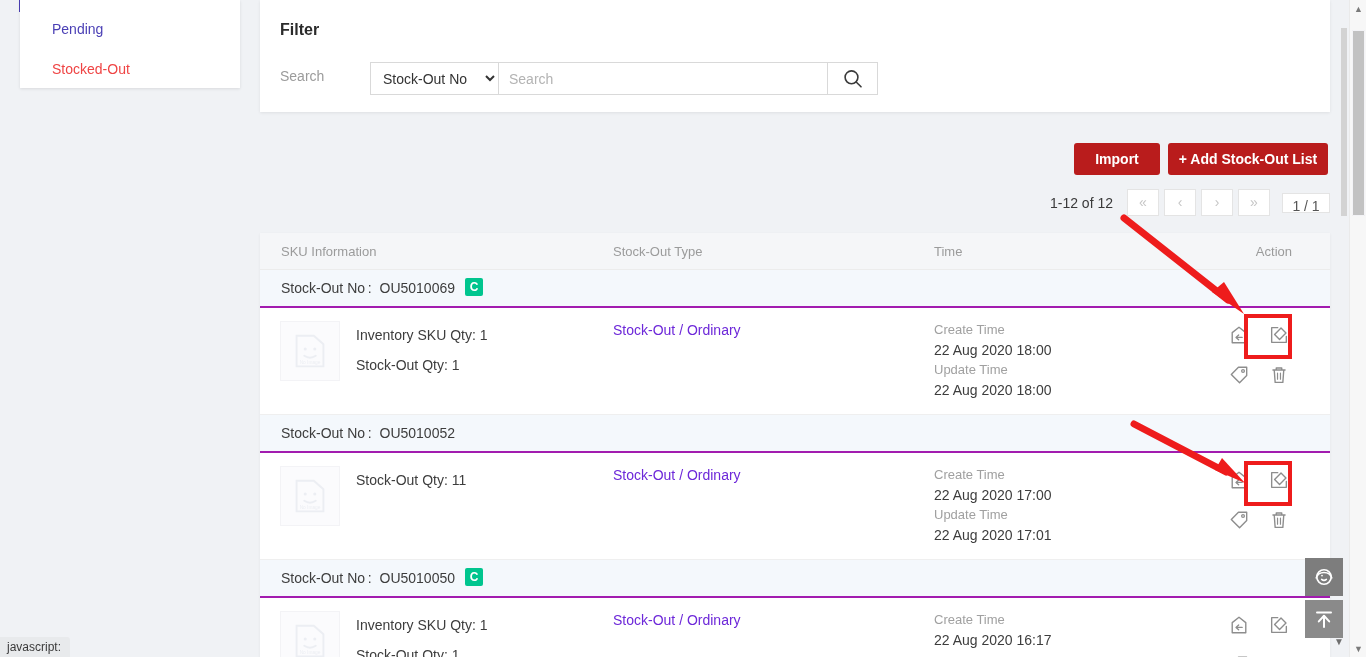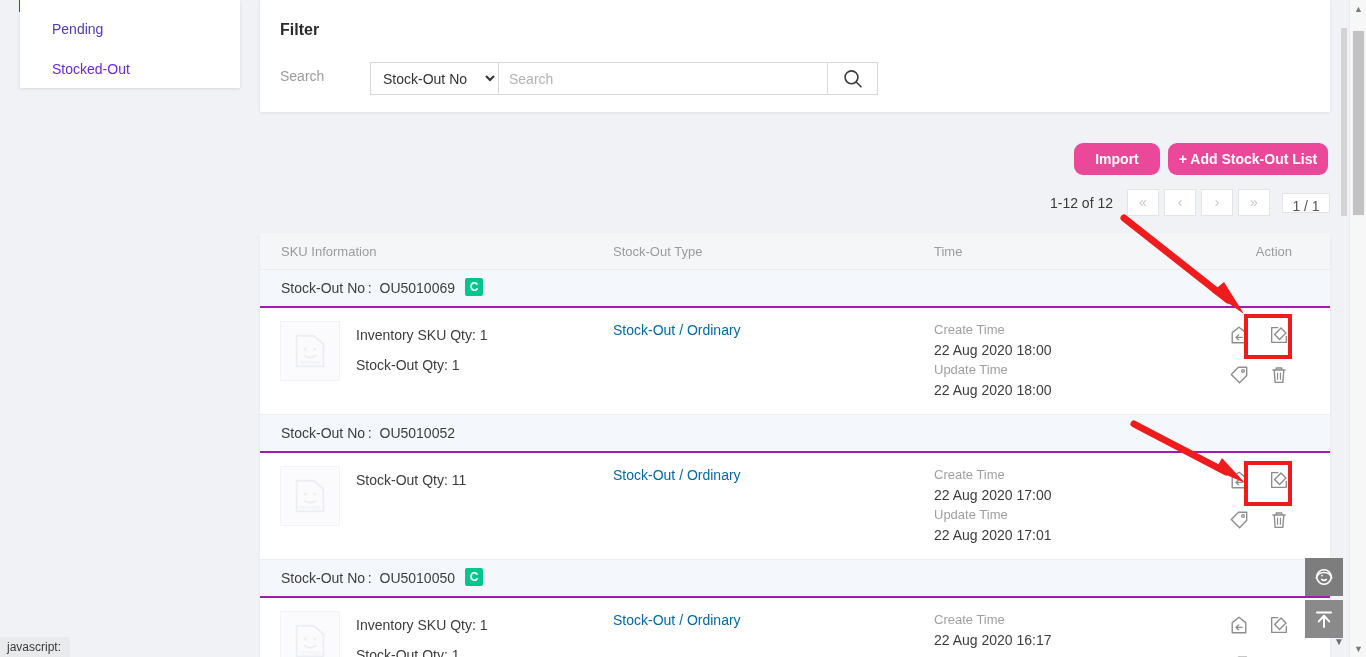--- a/index.html
+++ b/index.html
@@ -21,21 +21,21 @@
   }
   .sidebar-accent {
     position: absolute; left: 19px; top: 0; width: 4px; height: 12px;
     background: #4a3fb5;
   }
   .side-item {
     position: absolute; left: 32px; width: 180px; height: 22px;
     font-size: 14px; line-height: 22px; cursor: pointer;
   }
   .side-item.active { color: #4a3fb5; top: 18px; }
-  .side-item.normal { color: #6d28d9; top: 58px; }
+  .side-item.normal { color: #ef4444; top: 58px; }
 
   
   .filter-card {
     position: absolute; left: 260px; top: 0; width: 1070px; height: 112px;
     background: #fff;
     box-shadow: 0 1px 3px rgba(0,0,0,0.08);
   }
   .filter-title {
     position: absolute; left: 20px; top: 21px;
     font-size: 16px; font-weight: bold; color: #2b2b2b;
@@ -64,22 +64,22 @@
   .search-btn {
     width: 50px; height: 31px; background: #fff;
     border: none; border-left: 1px solid #d9d9d9;
     display: flex; align-items: center; justify-content: center;
     cursor: pointer;
   }
 
   
   .btn {
     position: absolute; height: 32px;
-    background: #ec4899; color: #fff;
-    border: none; border-radius: 9px;
+    background: #b91c1c; color: #fff;
+    border: none; border-radius: 3px;
     font-family: "Liberation Sans", sans-serif;
     font-size: 14px; font-weight: bold;
     cursor: pointer;
     display: flex; align-items: center; justify-content: center;
   }
   #btn-import { left: 1074px; top: 143px; width: 86px; }
   #btn-add { left: 1168px; top: 143px; width: 160px; }
 
   
   .pager { position: absolute; right: 36px; top: 189px; display: flex; align-items: center; }
@@ -131,21 +131,21 @@
   }
   .group-body { position: relative; height: 106px; background: #fff; }
   .thumb {
     position: absolute; left: 20px; top: 13px;
     width: 60px; height: 60px;
     background: #fbfbfd; border: 1px solid #f3f3f6;
     display: flex; align-items: center; justify-content: center;
   }
   .cell-sku { position: absolute; left: 96px; top: 12px; }
   .cell-sku div { font-size: 14px; color: #3d3d3d; line-height: 30px; }
-  .cell-type { position: absolute; left: 353px; top: 14px; font-size: 14px; color: #0369a1; }
+  .cell-type { position: absolute; left: 353px; top: 14px; font-size: 14px; color: #6d28d9; }
   .cell-time { position: absolute; left: 674px; top: 12px; width: 250px; }
   .t-label { font-size: 13px; color: #a0a0a0; line-height: 20px; }
   .t-value { font-size: 14px; color: #3d3d3d; line-height: 20px; }
   .cell-act {
     position: absolute; right: 36px; top: 10px;
     width: 66px; height: 78px;
   }
   .act-ic {
     position: absolute; width: 22px; height: 22px;
     cursor: pointer;

